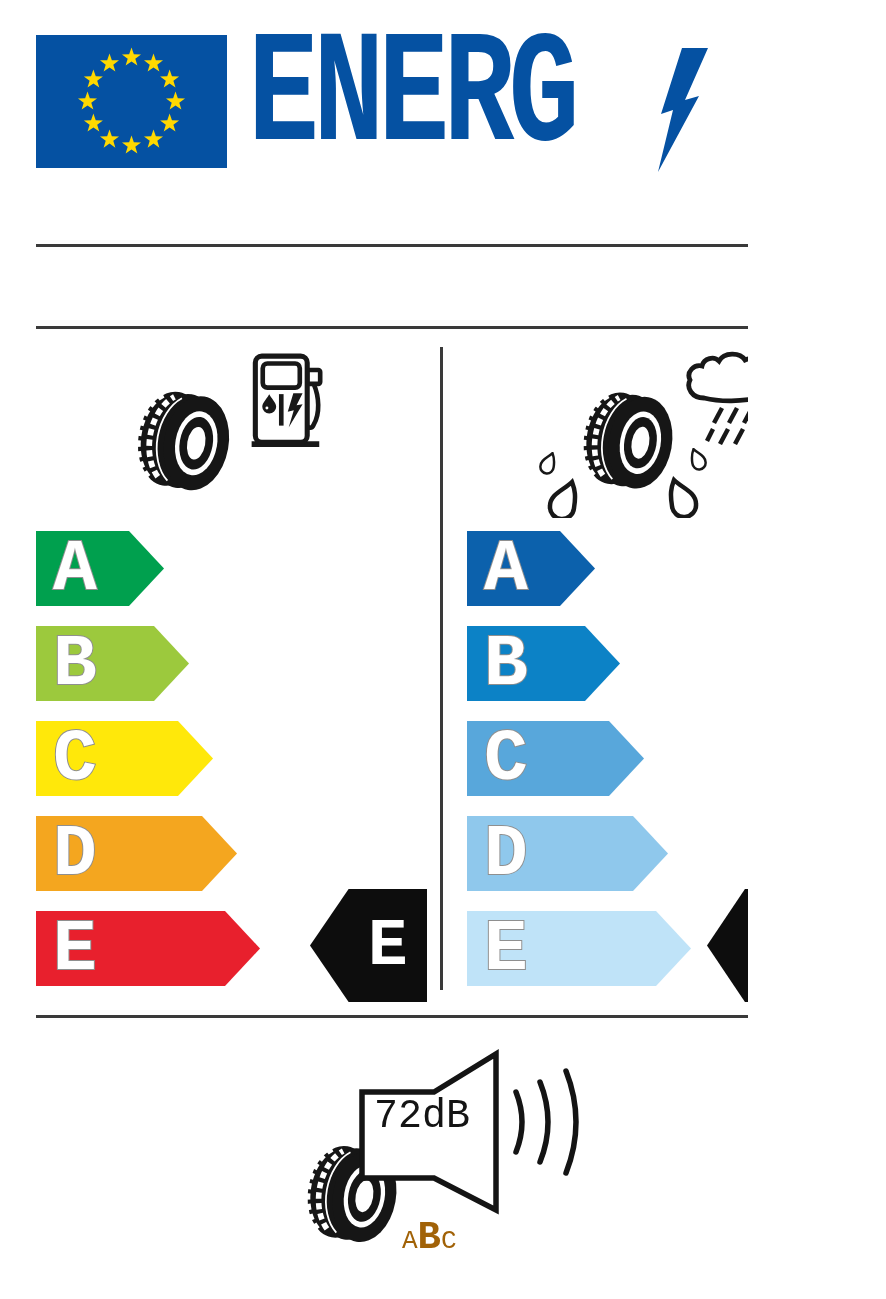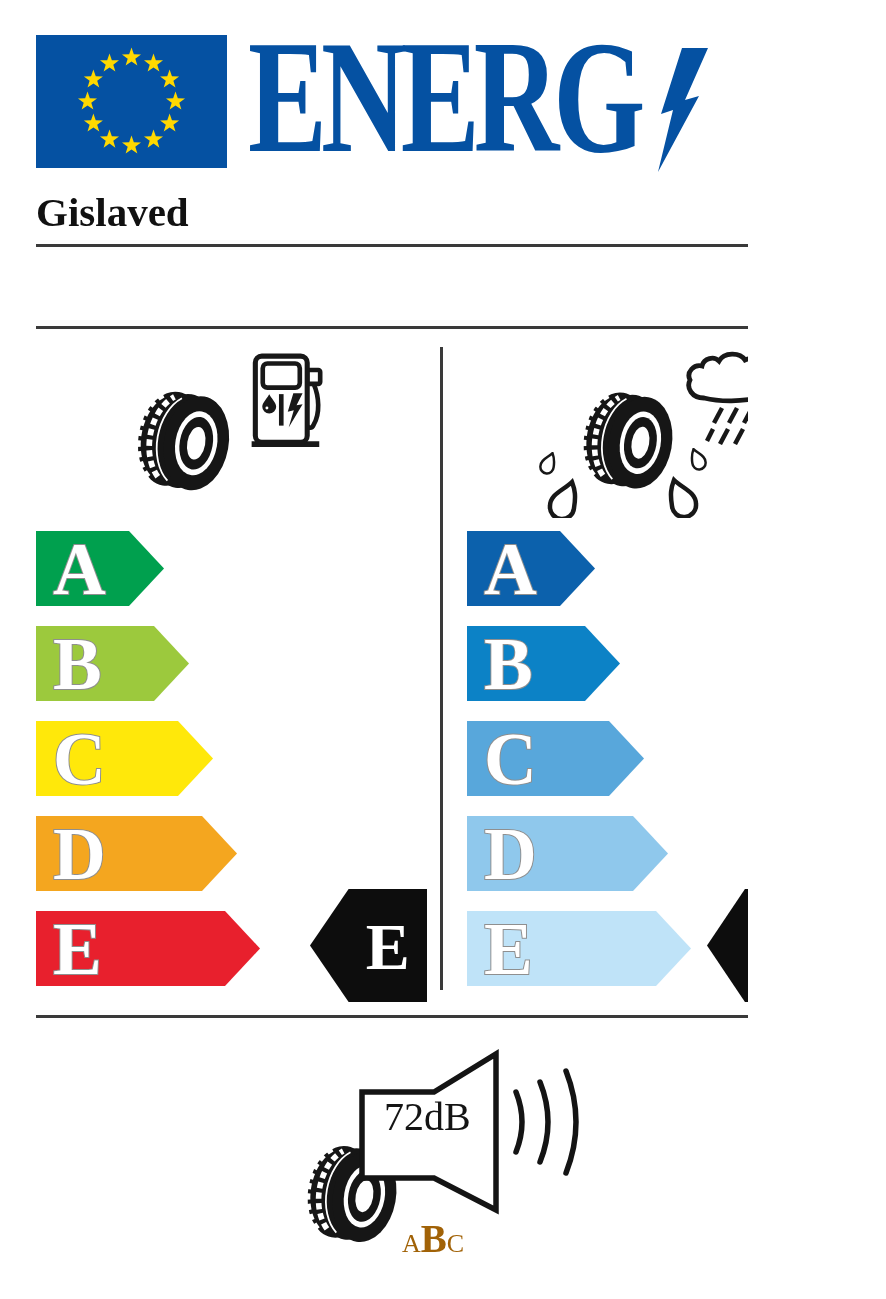--- a/index.html
+++ b/index.html
@@ -1,17 +1,17 @@
 <!DOCTYPE html>
 <html><head>
 <meta charset="utf-8">
 <style>
   html,body{margin:0;padding:0;background:#fff;}
   #label{position:relative;width:748px;height:1299px;background:#fff;overflow:hidden;
-         font-family:Liberation Serif, serif;}
+         font-family:Liberation Mono, monospace;}
   
   .flag{position:absolute;left:36px;top:35px;width:191px;height:133px;}
   .energ{position:absolute;left:248px;top:22px;height:150px;white-space:nowrap;
          font-size:160px;font-weight:bold;letter-spacing:-8px;line-height:150px;
          transform:scaleX(.74);transform-origin:left center;}
   .bolt{position:absolute;left:652px;top:48px;}
   .brand{position:absolute;left:36px;top:192px;font-size:41px;font-weight:bold;color:#111;line-height:1;}
   .hr{position:absolute;left:36px;width:815px;height:3px;background:#3a3a3a;}
   .hr1{top:244px;} .hr2{top:326px;} .hr3{top:1015px;}
   .vdiv{position:absolute;left:440px;top:347px;width:3px;height:643px;background:#3a3a3a;}
@@ -28,21 +28,21 @@
   .gletter{position:absolute;left:17px;top:0;height:75px;line-height:77px;
            font-size:73px;font-weight:bold;color:#fff;
            -webkit-text-stroke:2px #8f8f8f;paint-order:stroke fill;}
   
   .rating{position:absolute;top:889px;width:117px;height:113px;background:#0d0d0d;
           clip-path:polygon(0 50%, 33% 0, 100% 0, 100% 100%, 33% 100%);}
   .rating-left{left:310px;} .rating-right{left:707px;width:115px;}
   .rating span{position:absolute;left:33%;right:0;top:0;text-align:center;
                line-height:115px;font-size:66px;font-weight:bold;color:#fff;}
   
-  .dbtext{position:absolute;left:384px;top:1097px;font-size:40px;color:#141414;line-height:1;}
+  .dbtext{position:absolute;left:374px;top:1097px;font-size:40px;color:#141414;line-height:1;}
   .abc{position:absolute;left:402px;top:1216px;color:#a16207;}
   .abc .ca,.abc .cc{font-size:26px;}
   .abc .cb{font-size:39px;font-weight:bold;}
 </style>
 </head>
 <body>
 
 <svg width="0" height="0" style="position:absolute">
   <defs>
     <symbol id="tire" viewBox="0 0 160 170">
@@ -83,21 +83,20 @@
           <use href="#star" x="40.5" y="55.5"></use>
         <use href="#star" x="46.4" y="33.5"></use>
           <use href="#star" x="62.5" y="17.4"></use>
       </g>
     </svg>
   </div>
   <div class="energ" style="color: rgb(5, 81, 162);">ENERG</div>
   <svg class="bolt" width="56" height="124" viewBox="0 0 56 124">
     <polygon points="30,0 56,0 33,52 47,48 6,124 21,62 9,66" style="fill: rgb(5, 81, 162);"></polygon>
   </svg>
-  <div class="brand">Gislaved</div>
   <div class="hr hr1"></div>
   <div class="hr hr2"></div>
   <div class="vdiv"></div>
 
   <svg class="icon" style="left:126px;top:370px" width="115" height="142">
     <use href="#tire" width="115" height="142"></use>
   </svg>
   <svg class="icon" style="left:247px;top:348px" width="88" height="108" viewBox="0 0 95 115">
     <g fill="#fff" stroke="#181818">
       <path d="M5 103 H 78" stroke-width="6" fill="none"></path>

